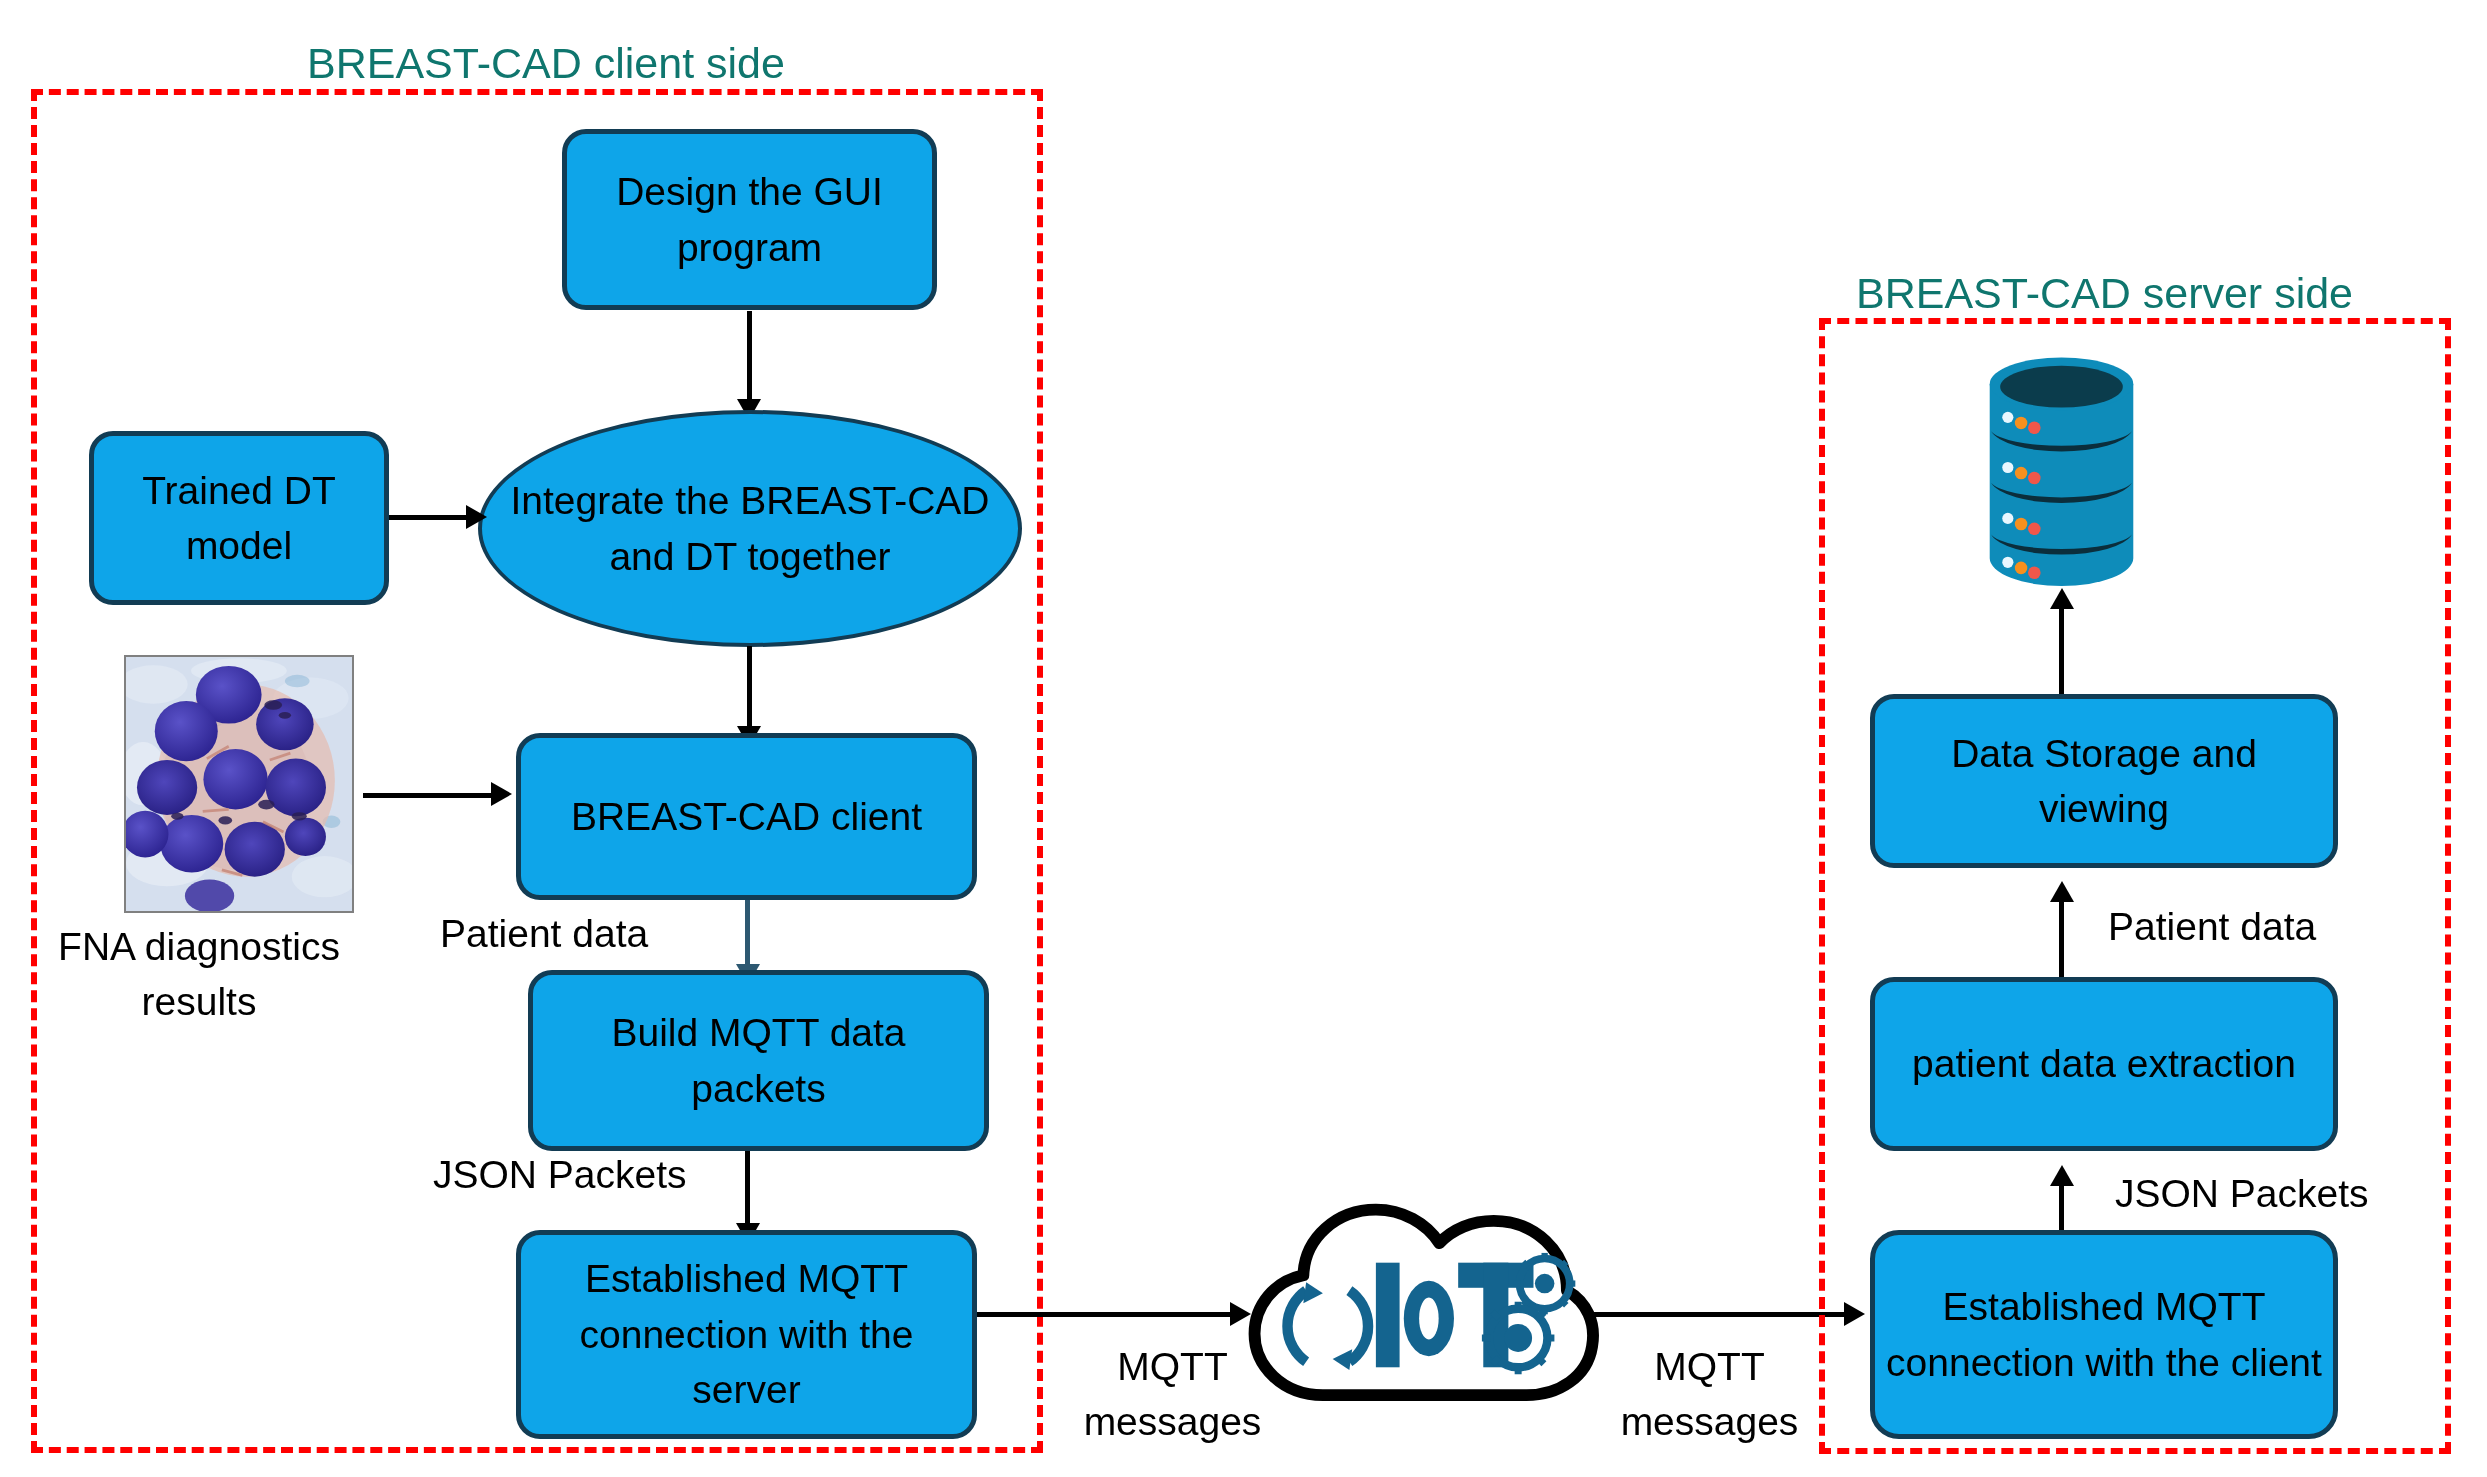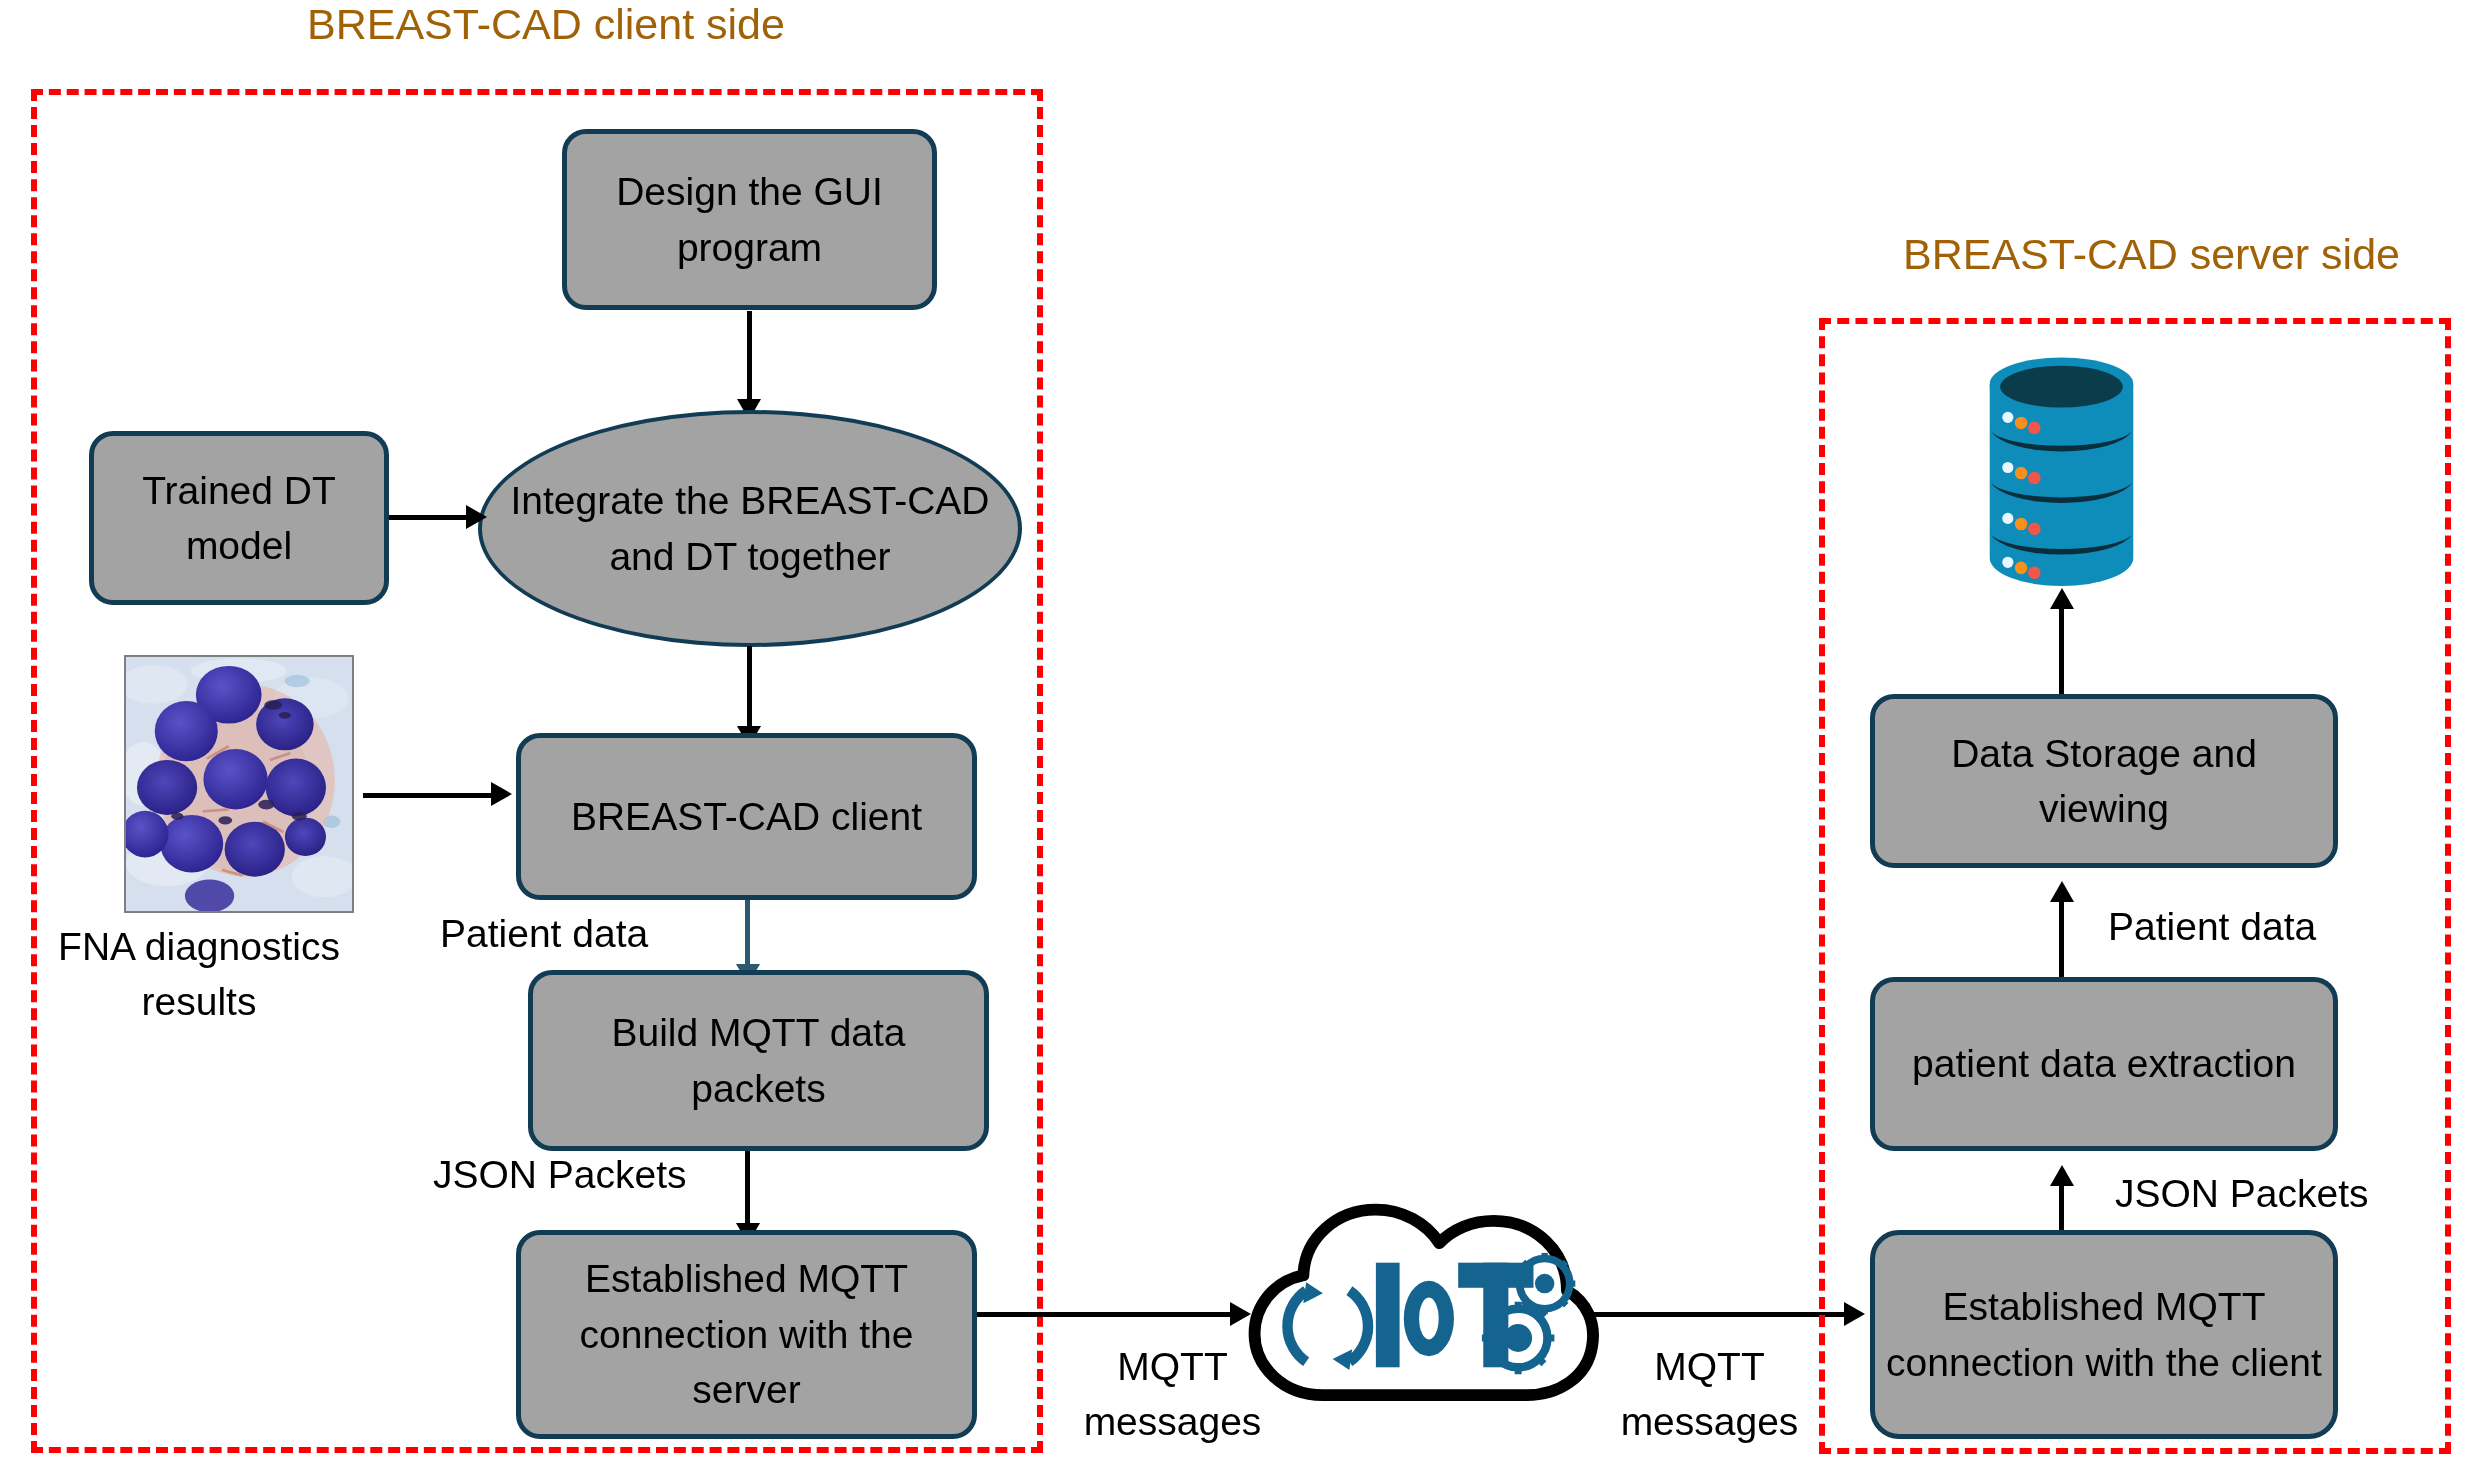--- a/index.html
+++ b/index.html
@@ -17,34 +17,35 @@
   }
 
   
   .region {
     position: absolute;
     border: 6.3px dashed #FF0000;
     box-sizing: border-box;
   }
   .region-title {
     position: absolute;
-    color: #a16207;
+    color: #0f766e;
     font-size: 43px;
     font-family: "Liberation Sans", sans-serif;
     white-space: nowrap;
-    text-align: right;
+    text-align: left;
+    margin-top: 39px;
   }
 
   
   .node {
     position: absolute;
     box-sizing: border-box;
     border: 5.6px solid #123C54;
     border-radius: 24px;
-    background: #a3a3a3;
+    background: #0ea5e9;
     display: flex;
     align-items: center;
     justify-content: center;
     text-align: center;
     color: #000000;
     font-size: 39px;
     line-height: 1.42;
     padding: 4.2px 11px;
   }
   .node.ellipse {

